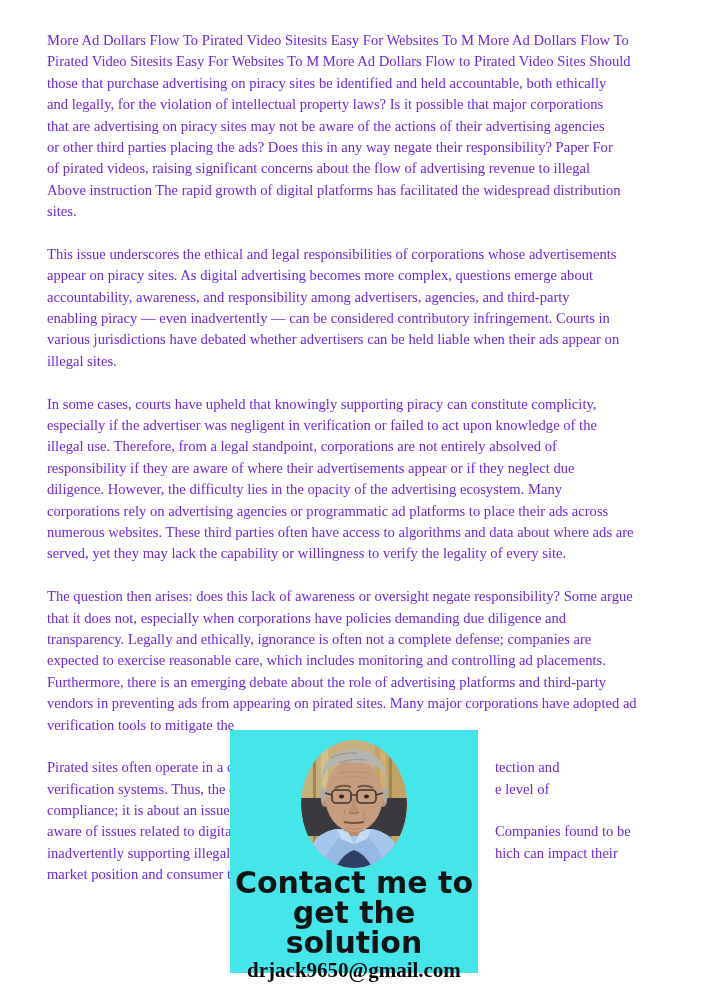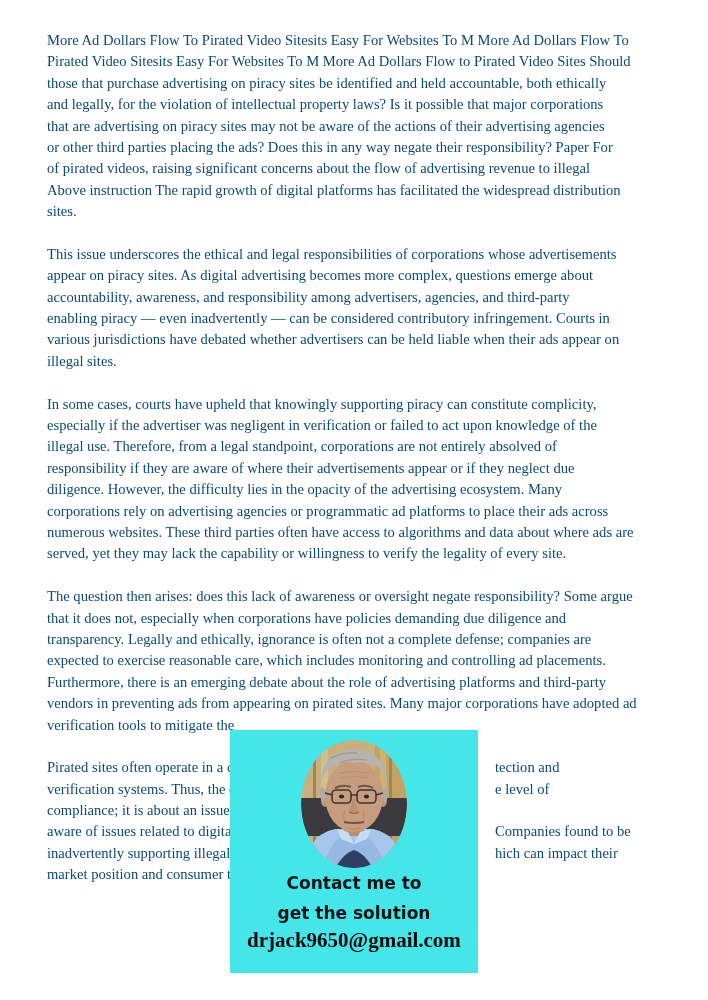--- a/index.html
+++ b/index.html
@@ -9,37 +9,37 @@
     font-family:"Liberation Serif", serif;
     color:#000;
     position:relative;
     overflow:hidden;
   }
   .page{
     position:absolute;left:0;top:0;width:708px;height:1000px;background:#ffffff;
   }
   .doc{
     position:absolute;left:47px;top:30px;width:614px;
-    font-size:14.6px;line-height:21.4px;color:#0c4a6e;
+    font-size:14.6px;line-height:21.4px;color:#6d28d9;
   }
   .para{margin:0 0 21.4px 0;padding:0;}
   .line{white-space:nowrap;height:21.4px;position:relative;}
   .line .frag-left{white-space:nowrap;}
   .line .frag-right{position:absolute;left:448px;top:0;white-space:nowrap;}
   .overlay-card{
     position:absolute;left:230px;top:730px;width:248px;height:243px;
     z-index:5;text-align:center;
   }
   .photo-oval{
     width:106px;height:128px;margin:10px auto 0 auto;
     border-radius:50%;overflow:hidden;display:block;
   }
   .contact-text{
     font-family:"DejaVu Sans", sans-serif;
-    font-weight:700;font-size:17px;line-height:30px;
+    font-weight:700;font-size:30px;line-height:30px;
     color:#131313;margin-top:0;letter-spacing:0;
   }
   .contact-email{
     font-family:"Liberation Serif", serif;
     font-weight:700;font-size:21px;line-height:24px;
     color:#0a0a0a;
   }
 </style>
 </head>
 <body>

